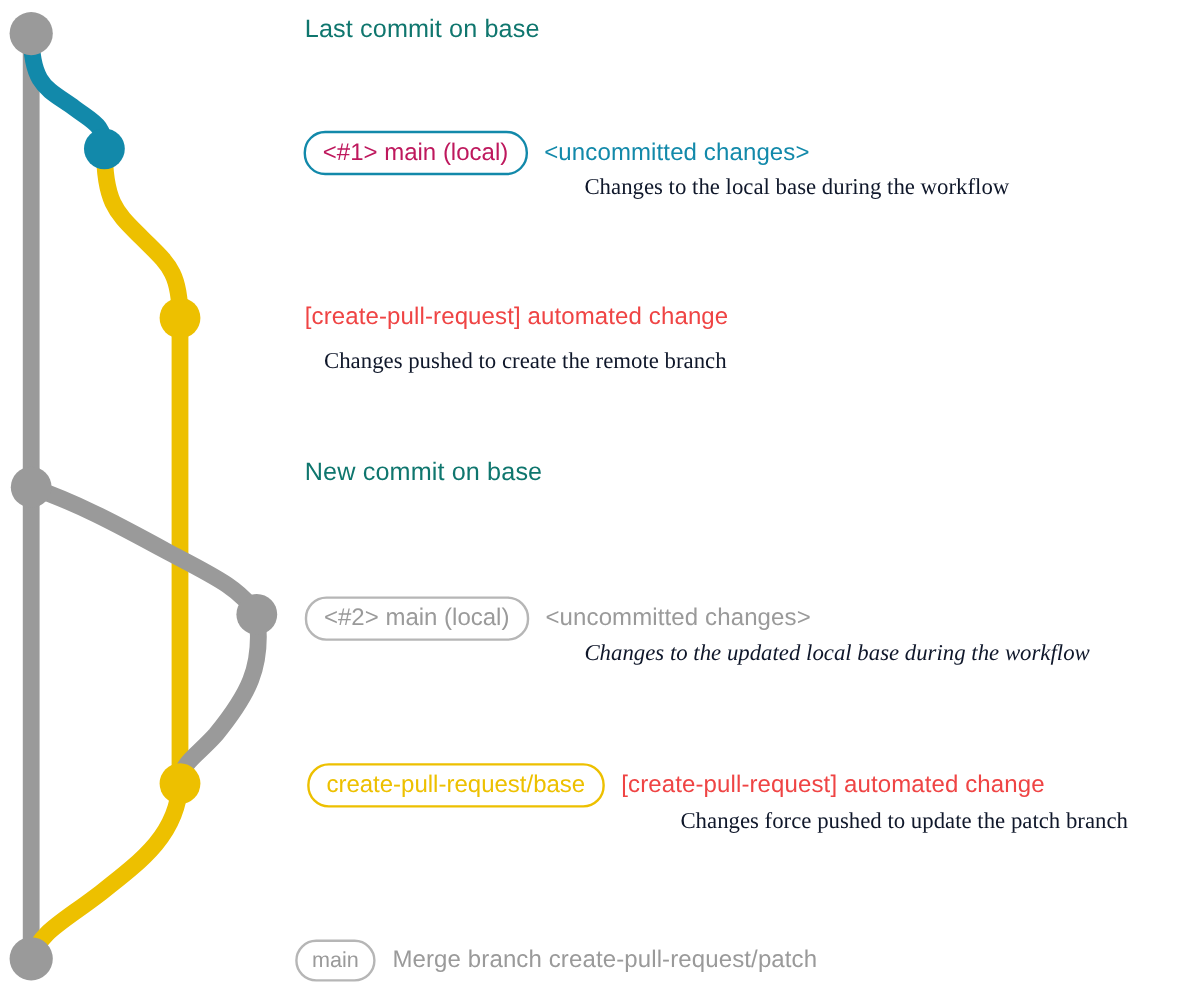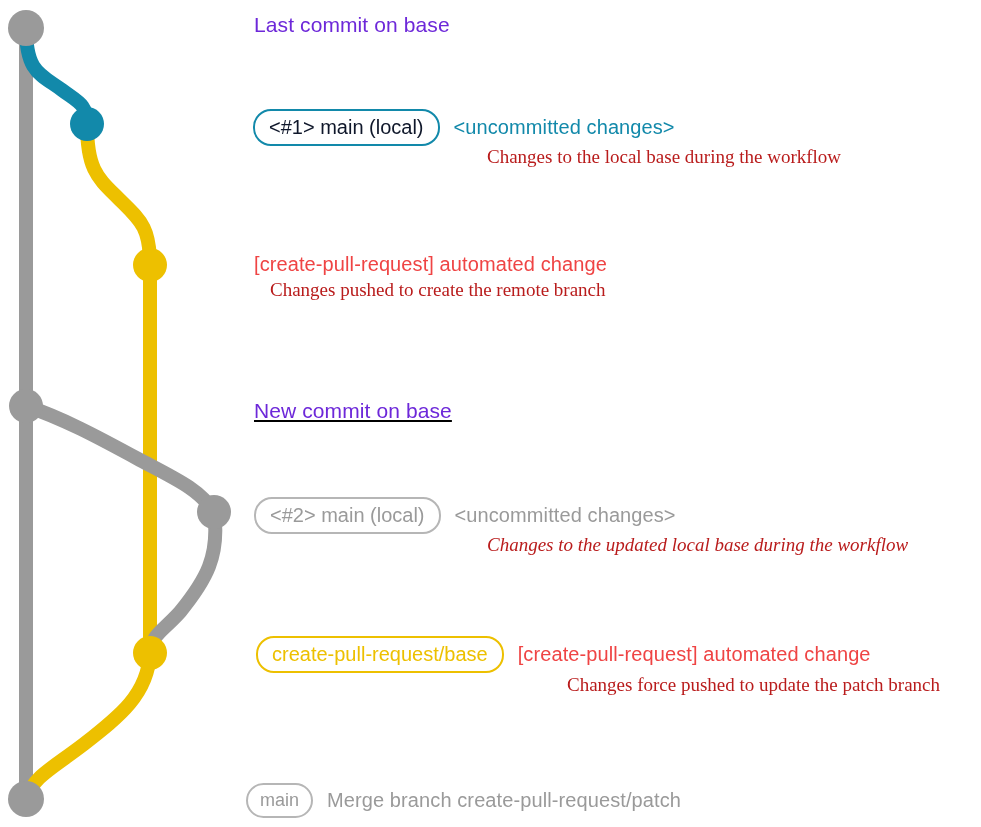--- a/index.html
+++ b/index.html
@@ -26,53 +26,53 @@
 
   .row {
     position: absolute;
     display: flex;
     align-items: center;
     white-space: nowrap;
   }
 
   .heading {
     font-size: 21px;
-    color: #6d28d9;
+    color: #0f766e;
     letter-spacing: 0.1px;
   }
 
   .badge {
     display: inline-block;
     border: 2px solid currentColor;
     border-radius: 18px;
     padding: 5px 14px 6px 14px;
     font-size: 20px;
     line-height: 22px;
     font-weight: 400;
     background: #ffffff;
   }
-  .badge.teal   { color: #0f172a; border-color: #1289aa; }
+  .badge.teal   { color: #be185d; border-color: #1289aa; }
   .badge.gray   { color: #9a9a9a; border-color: #b6b6b6; }
   .badge.yellow { color: #edc000; border-color: #edc000; }
   .badge.small  { font-size: 18px; padding: 4px 12px 5px 12px; }
 
   .subject {
     font-size: 20px;
     margin-left: 14px;
     letter-spacing: 0.1px;
   }
   .subject.teal   { color: #1289aa; }
   .subject.gray   { color: #9a9a9a; }
   .subject.yellow { color: #ef4444; }
 
   .desc {
     position: absolute;
     font-family: "Liberation Serif", serif;
     font-size: 19px;
-    color: #b91c1c;
+    color: #0f172a;
     white-space: nowrap;
   }
 </style>
 </head>
 <body>
 
 <svg id="graph-svg" viewBox="0 0 981 827">
 
   <path d="M26,28 L26,799" fill="none" stroke="#9a9a9a" stroke-width="14" stroke-linecap="round"></path>
 
@@ -103,23 +103,23 @@
 
 <div class="row" style="left:253px; top:109px;">
   <span class="badge teal">&lt;#1&gt; main (local)</span>
   <span class="subject teal">&lt;uncommitted changes&gt;</span>
 </div>
 <div class="desc" style="left:487px; top:146px;">Changes to the local base during the workflow</div>
 
 <div class="row" style="left:254px; top:253px;">
   <span class="subject yellow" style="margin-left:0;">[create-pull-request] automated change</span>
 </div>
-<div class="desc" style="left:270px; top:279px;">Changes pushed to create the remote branch</div>
+<div class="desc" style="left:270px; top:291px;">Changes pushed to create the remote branch</div>
 
-<div class="row" style="left:254px; top:399px;text-decoration:underline;">
+<div class="row" style="left:254px; top:382px;">
   <span class="heading">New commit on base</span>
 </div>
 
 <div class="row" style="left:254px; top:497px;align-items:center;">
   <span class="badge gray">&lt;#2&gt; main (local)</span>
   <span class="subject gray">&lt;uncommitted changes&gt;</span>
 </div>
 <div class="desc" style="left:487px; top:534px;font-style:italic;">Changes to the updated local base during the workflow</div>
 
 <div class="row" style="left:256px; top:636px;">

